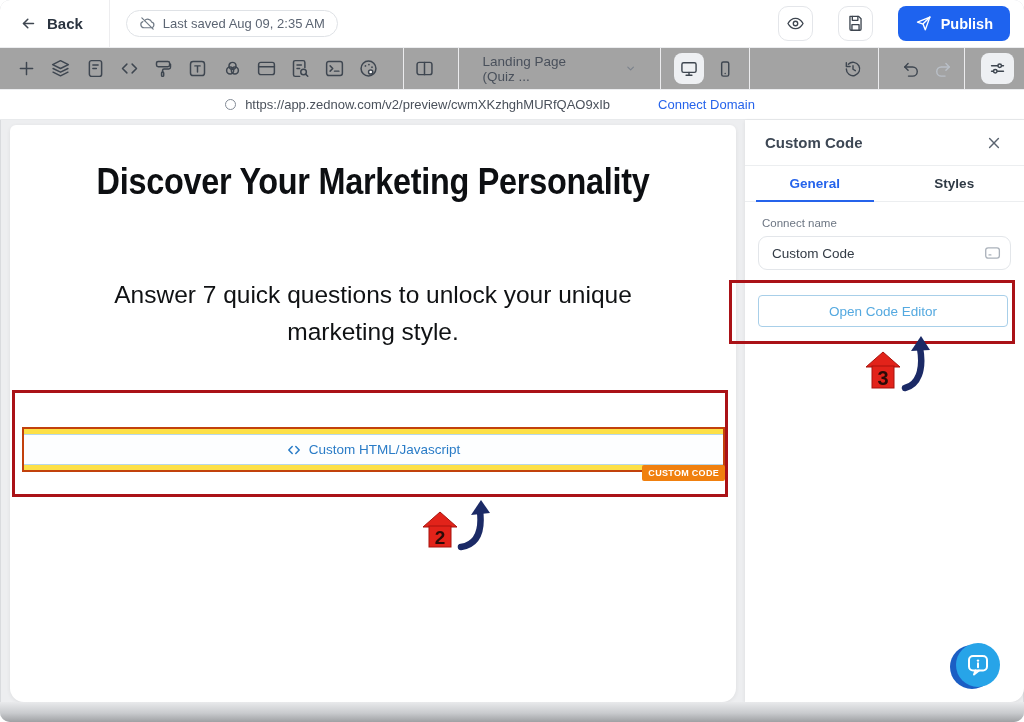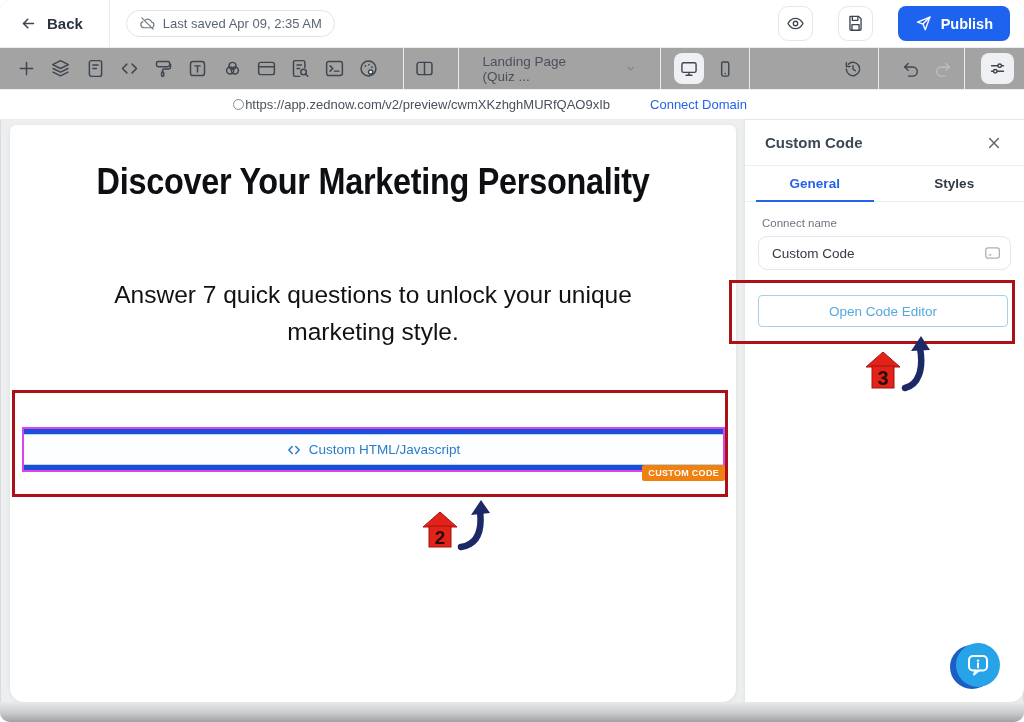--- a/index.html
+++ b/index.html
@@ -31,34 +31,34 @@
   .tb-spacer { flex:1; }
   .page-select { display:flex; align-items:center; gap:26px; padding:0 14px; font-size:13.5px; color:#49505b; cursor:pointer; }
   .device-btn { width:34px; height:31px; border-radius:8px; display:flex; align-items:center; justify-content:center; cursor:pointer; margin:0 3px; }
   .device-btn.active { background:#eef0f3; }
   .round-tool { width:30px; height:30px; display:flex; align-items:center; justify-content:center; cursor:pointer; border-radius:6px; }
   .sliders-btn { width:37px; height:31px; background:#eef0f3; border-radius:8px; display:flex; align-items:center; justify-content:center; cursor:pointer; margin-right:10px; }
 
   
   .urlbar { position:absolute; top:90px; left:0; right:0; height:30px; background:#fff; border-bottom:1px solid #e8eaec;
             display:flex; align-items:center; justify-content:center; gap:9px; font-size:13px; color:#4a515b; transform:translateZ(0); }
-  .urlbar-inner { display:flex; align-items:center; gap:1px; transform:translateX(-22px); }
+  .urlbar-inner { display:flex; align-items:center; gap:9px; transform:translateX(-22px); }
   .url-dot { width:11px; height:11px; border:1.4px solid #838b96; border-radius:50%; }
   .connect-link { color:#2563eb; font-weight:500; cursor:pointer; text-decoration:none;margin-left:39px; }
 
   
   .canvas { position:absolute; left:10px; top:125px; width:726px; height:577px; background:#fff;
             border-radius:6px 6px 14px 14px; box-shadow:0 1px 4px rgba(0,0,0,.07); }
   .canvas h1 { position:absolute; top:36px; left:0; right:0; text-align:center; font-size:36px; font-weight:bold;
                color:#0d0f12; transform:scaleX(.9); letter-spacing:-.3px; }
   .canvas .sub { position:absolute; top:152px; left:50%; transform:translateX(-50%); width:628px; text-align:center;
                  font-size:24.5px; font-weight:normal; line-height:1.5; color:#101214; }
   .anno-box { position:absolute; border:3px solid #aa1217; }
   .anno-box.on-canvas { left:2px; top:265px; width:716px; height:107px; }
-  .orange-el { position:absolute; left:12px; top:302px; width:703px; height:45px; border:2px solid #d946ef; background:#1d4ed8; }
+  .orange-el { position:absolute; left:12px; top:302px; width:703px; height:45px; border:2px solid #c2410c; background:#fde047; }
   .orange-inner { position:absolute; left:0; right:0; top:5px; bottom:5px; border-top:1.5px solid #b7d7ea; border-bottom:1.5px solid #b7d7ea;
                   display:flex; align-items:center; justify-content:center; gap:8px; color:#2a7cc7; font-size:13.5px; font-weight:500; background:#fdfeff; }
   .custom-tag { position:absolute; right:-2px; bottom:-11px; background:#f0800f; color:#fff; font-size:9px; font-weight:700;
                 letter-spacing:.3px; padding:3px 6px; border-radius:2px; }
   .anno-graphic { position:absolute; pointer-events:none; }
   .anno2 { left:403px; top:373px; width:95px; height:62px; }
 
   
   .panel { position:absolute; left:745px; top:120px; width:279px; height:582px; background:#fff;
            border-bottom-right-radius:14px; box-shadow:0 1px 4px rgba(0,0,0,.07); }
@@ -102,21 +102,21 @@
           <path d="M11 6l-6 6 6 6"></path>
       </svg>
       <span>Back</span>
     </div>
     <div class="tb-vdiv"></div>
     <div class="save-pill">
       <svg class="ic-sm" viewBox="0 0 24 24" style="stroke:#707a86">
         <path d="M7.8 7.9A6 6 0 0 1 17.9 10.1 4 4 0 0 1 17 18H7a4.5 4.5 0 0 1-1.5-8.7"></path>
         <line x1="4" y1="4" x2="20" y2="20"></line>
       </svg>
-      <span>Last saved Apr 09, 2:35 AM</span>
+      <span>Last saved Aug 09, 2:35 AM</span>
     </div>
     <div class="topbar-right">
       <button class="sq-btn">
         <svg class="ic" viewBox="0 0 24 24" style="width:19px;height:19px">
           <path d="M2.5 12s3.5-6.5 9.5-6.5 9.5 6.5 9.5 6.5-3.5 6.5-9.5 6.5S2.5 12 2.5 12z"></path>
             <circle cx="12" cy="12" r="2.8"></circle>
         </svg>
       </button>
       <button class="sq-btn">
         <svg class="ic" viewBox="0 0 24 24" style="width:19px;height:19px">

